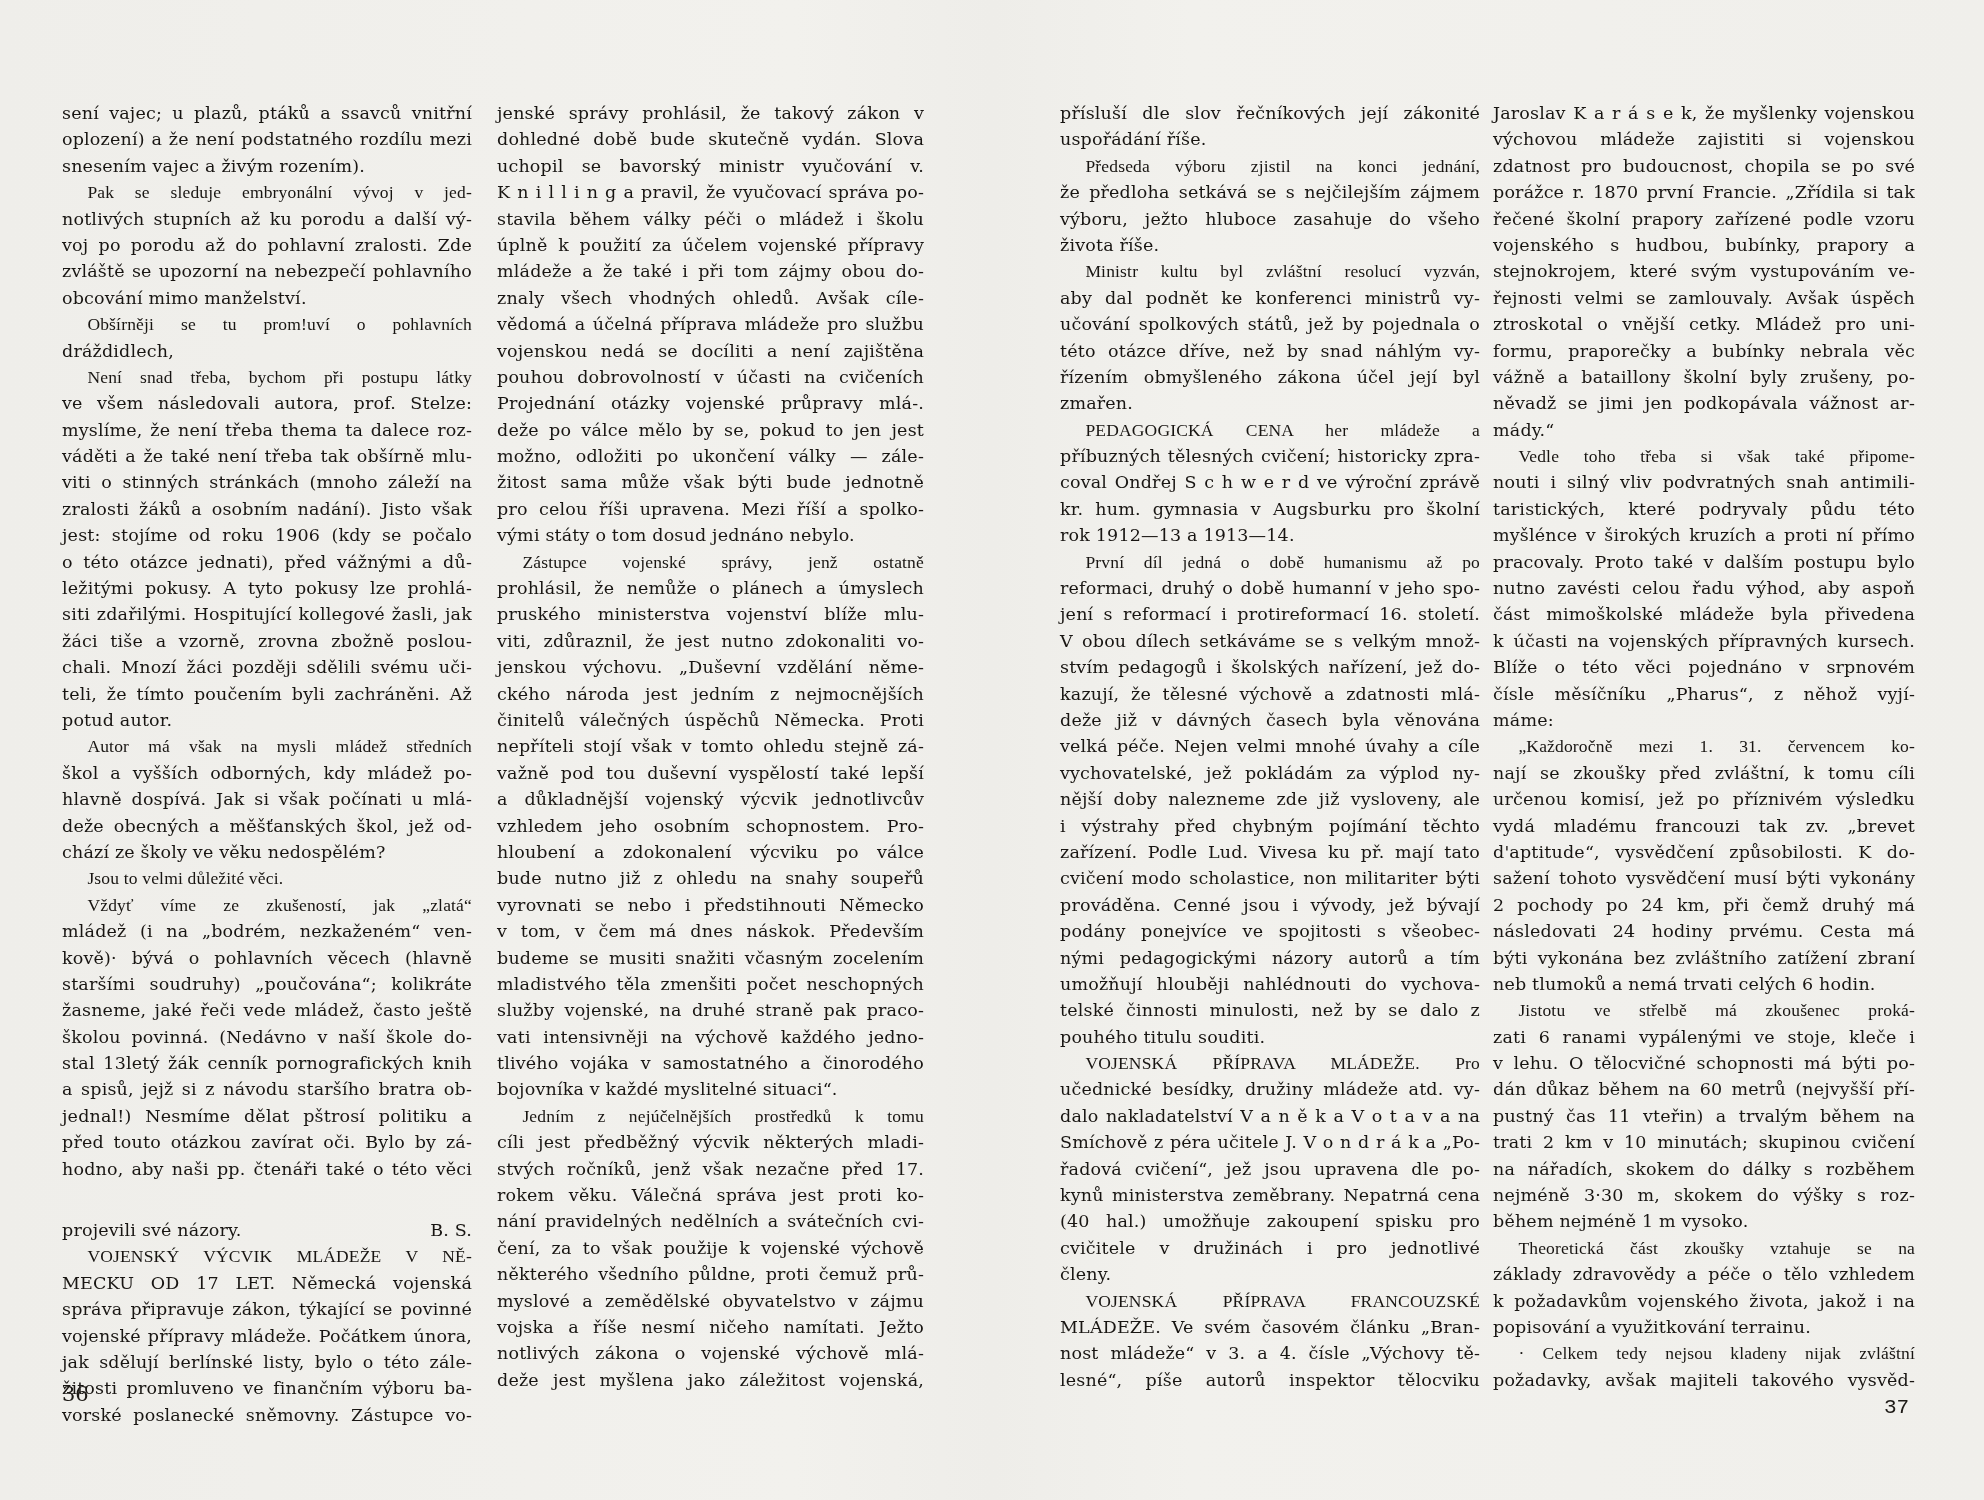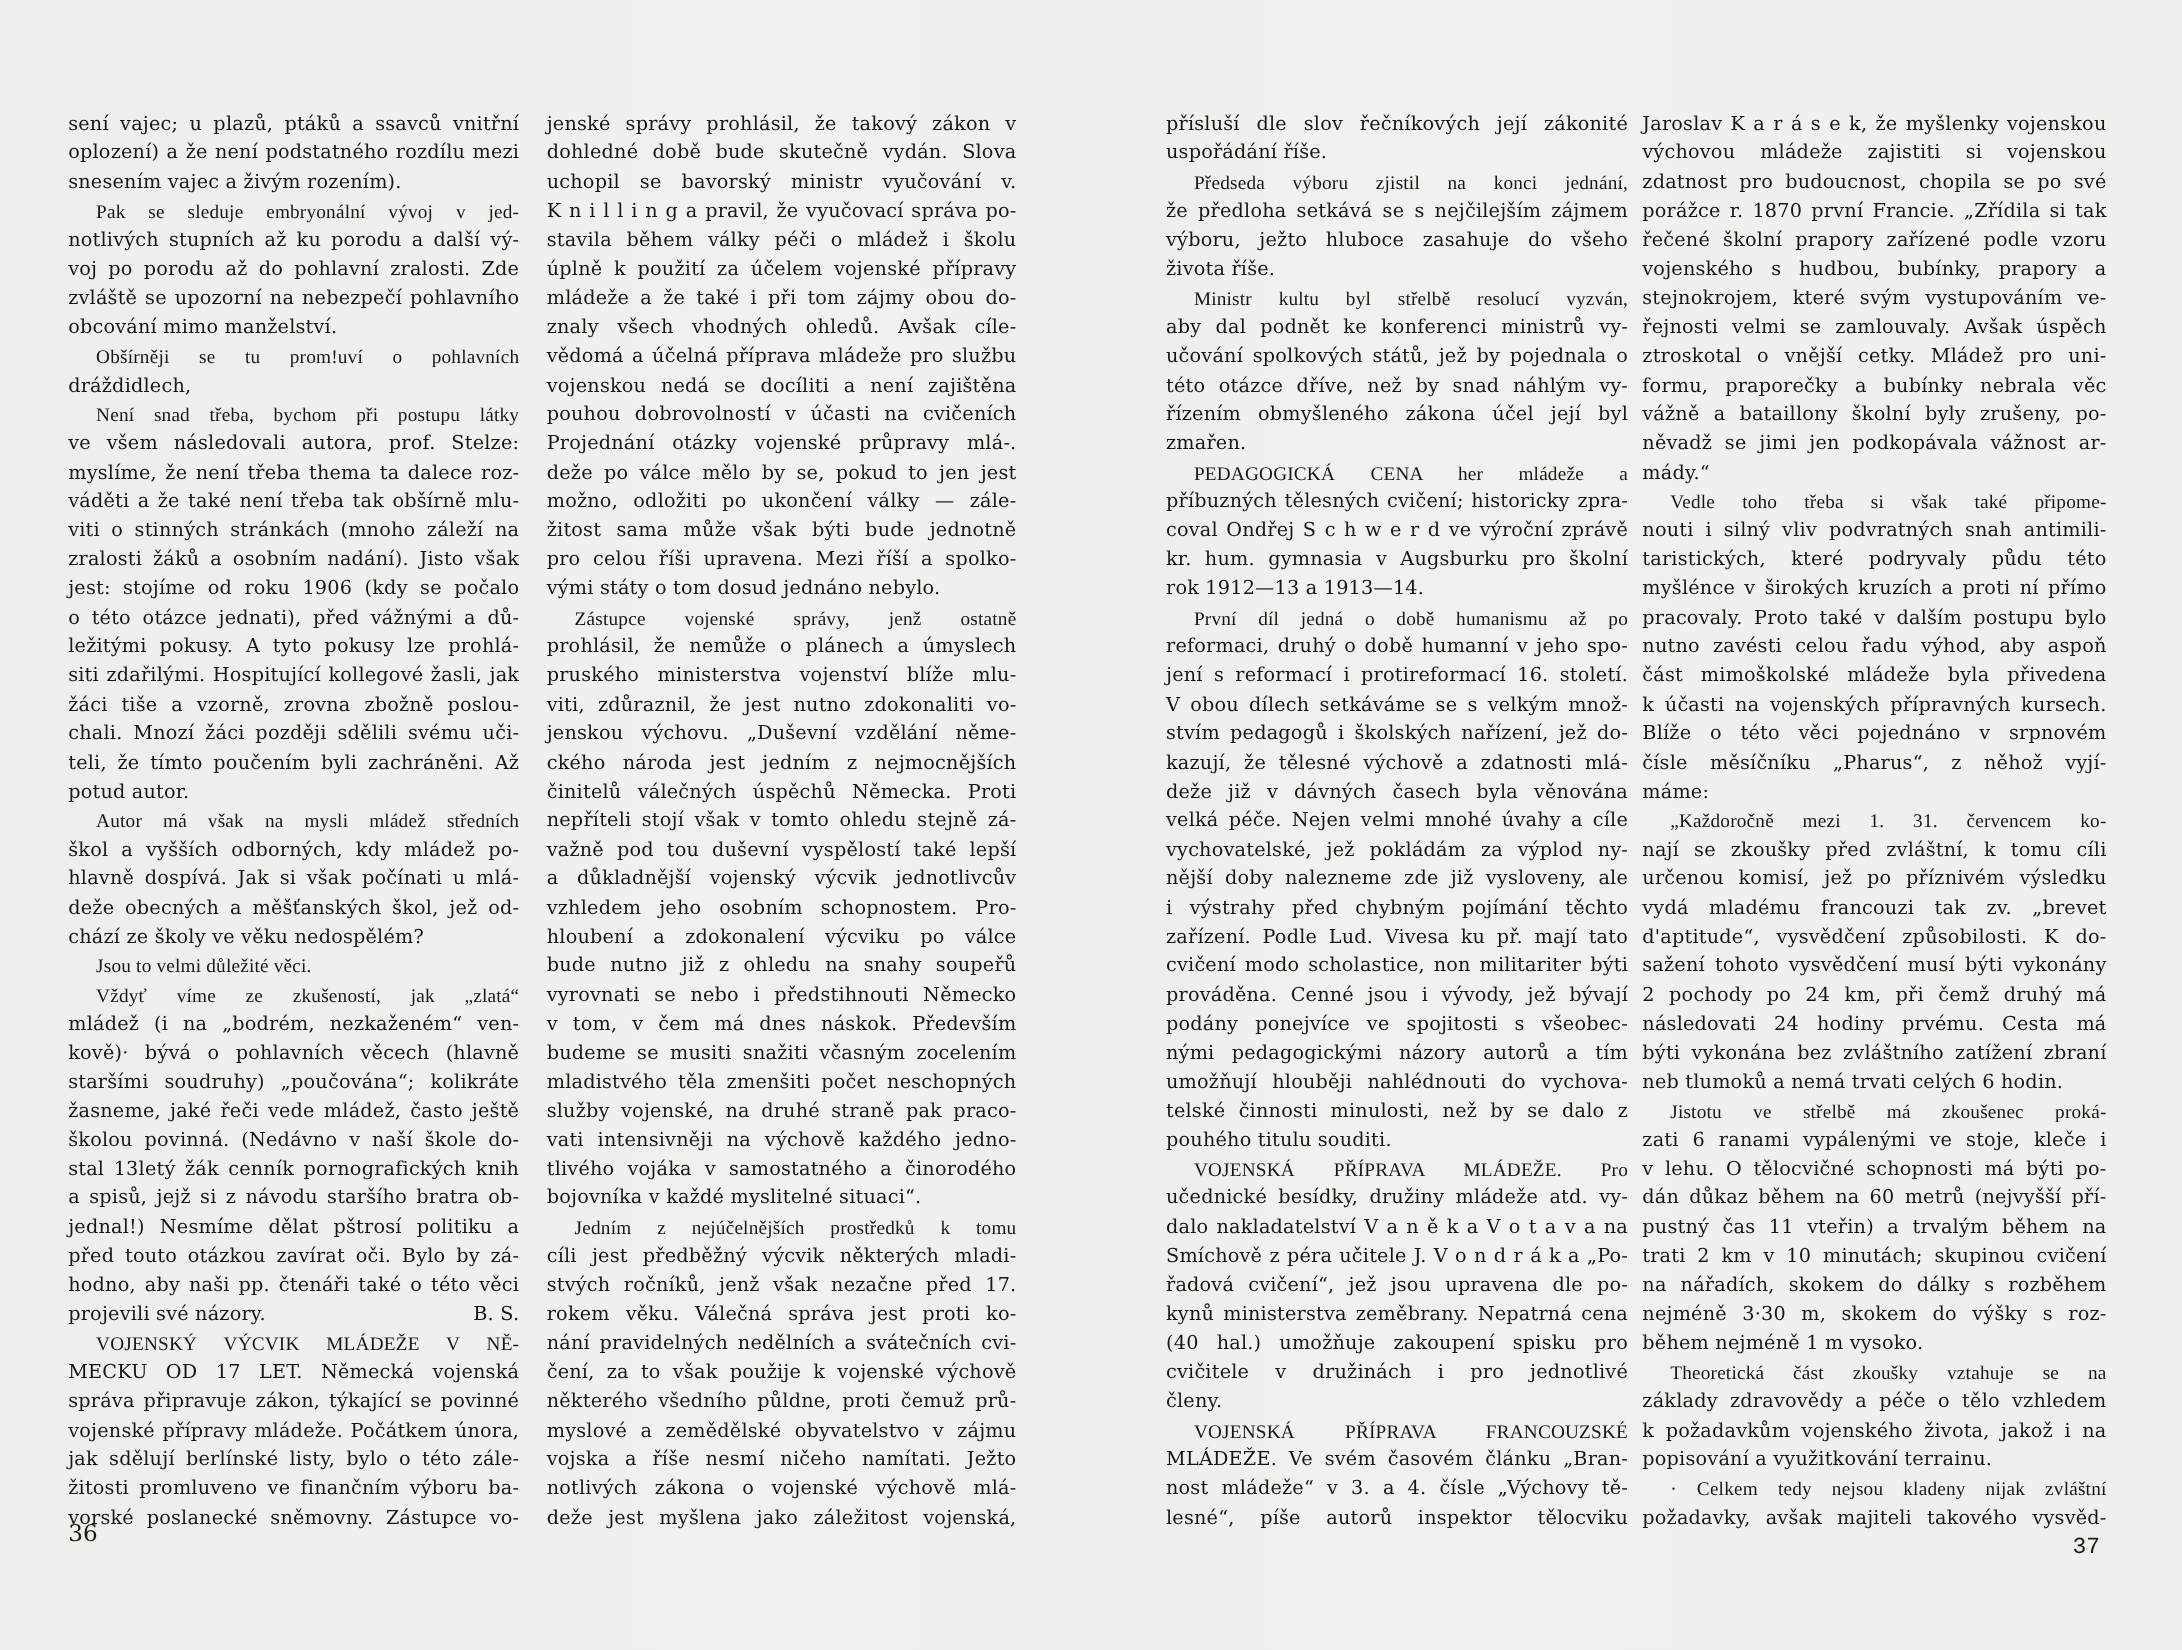--- a/index.html
+++ b/index.html
@@ -41,20 +41,21 @@
     text-align-last: left;
   }
   .tline.start, .tline.start_end {
     text-indent: 1.45em;
     font-family: Liberation Serif, serif;
   }
   .tline.split {
     display: flex;
     justify-content: space-between;
     text-align-last: left;
+    margin-top: 35px;
   }
   .pagenum {
     position: absolute;
     font-size: 21px;
     color: #1d1a16;
   }
   #pagenum-left  { left: 62px;  top: 1382px; }
   #pagenum-right { left: 1884px; top: 1396px; font-family: Liberation Mono, monospace; }
 </style>
 </head>
@@ -169,21 +170,21 @@
       <div class="tline body">deže jest myšlena jako záležitost vojenská,</div>
     </div>
 
   <div class="text-column" id="col-2" style="left: 1060px; width: 420px;">
       <div class="tline body">přísluší dle slov řečníkových její zákonité</div>
       <div class="tline end">uspořádání říše.</div>
       <div class="tline start">Předseda výboru zjistil na konci jednání,</div>
       <div class="tline body">že předloha setkává se s nejčilejším zájmem</div>
       <div class="tline body">výboru, ježto hluboce zasahuje do všeho</div>
       <div class="tline end">života říše.</div>
-      <div class="tline start">Ministr kultu byl střelbě resolucí vyzván,</div>
+      <div class="tline start">Ministr kultu byl zvláštní resolucí vyzván,</div>
       <div class="tline body">aby dal podnět ke konferenci ministrů vy-</div>
       <div class="tline body">učování spolkových států, jež by pojednala o</div>
       <div class="tline body">této otázce dříve, než by snad náhlým vy-</div>
       <div class="tline body">řízením obmyšleného zákona účel její byl</div>
       <div class="tline end">zmařen.</div>
       <div class="tline start">PEDAGOGICKÁ CENA her mládeže a</div>
       <div class="tline body">příbuzných tělesných cvičení; historicky zpra-</div>
       <div class="tline body">coval Ondřej S c h w e r d  ve výroční zprávě</div>
       <div class="tline body">kr. hum. gymnasia v Augsburku pro školní</div>
       <div class="tline end">rok 1912—13 a 1913—14.</div>

